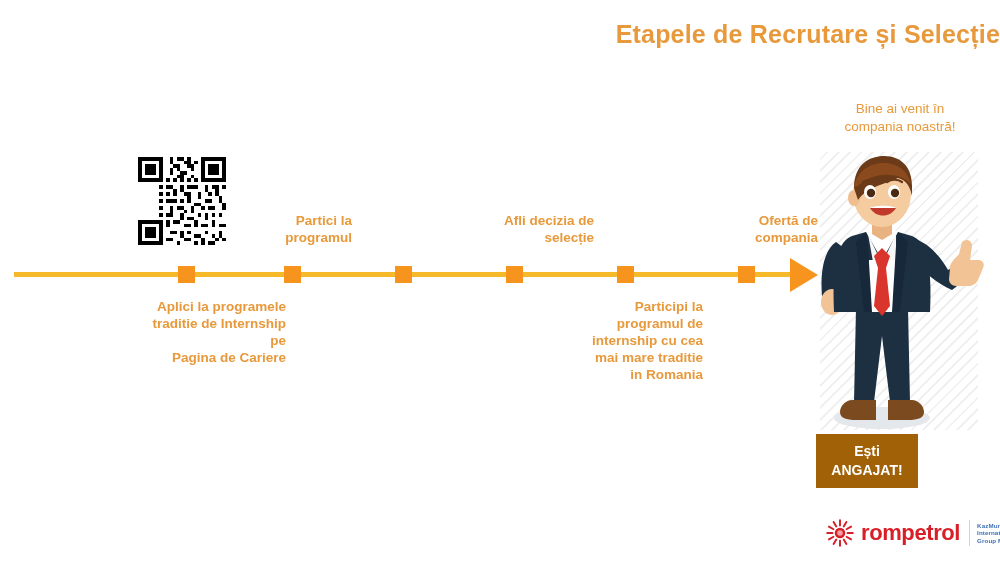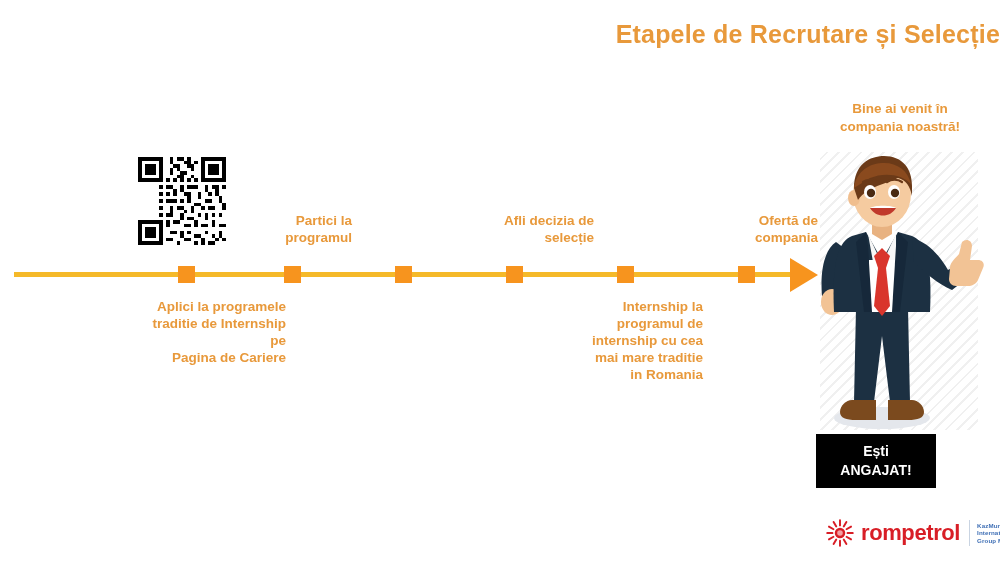--- a/index.html
+++ b/index.html
@@ -80,29 +80,29 @@
       repeating-linear-gradient(-45deg,
         #ffffff 0px, #ffffff 6px,
         #f0f0f0 6px, #f0f0f0 8px);
   }
   .welcome{
     position:absolute;
     left:800px; top:100px;
     width:200px;
     text-align:center;
     color:#E8993B;
-    font-weight:bold;
+    font-weight:normal;
     font-size:13.5px;
     line-height:18px;
   }
   .hired-box{
     position:absolute;
     left:816px; top:434px;
-    width:120px; height:54px;
-    background:#000000;
+    width:102px; height:54px;
+    background:#a16207;
     color:#ffffff;
     font-weight:bold;
     font-size:14px;
     line-height:19px;
     display:flex;
     flex-direction:column;
     align-items:center;
     justify-content:center;
     text-align:center;
   }
@@ -265,21 +265,21 @@
     <span>programul</span>
   </div>
 
 
   <div class="label above" style="left:444px; top:212px; width:150px;">
     <span>Afli decizia de</span><br>
     <span>selecție</span>
   </div>
 
   <div class="label below" style="left:553px; top:298px; width:150px;">
-    <span>Internship la</span><br>
+    <span>Participi la</span><br>
     <span>programul de</span><br>
     <span>internship cu cea</span><br>
     <span>mai mare traditie</span><br>
     <span>in Romania</span>
   </div>
 
   <div class="label above" style="left:688px; top:212px; width:130px;">
     <span>Ofertă de</span><br>
     <span>compania</span>
   </div>

